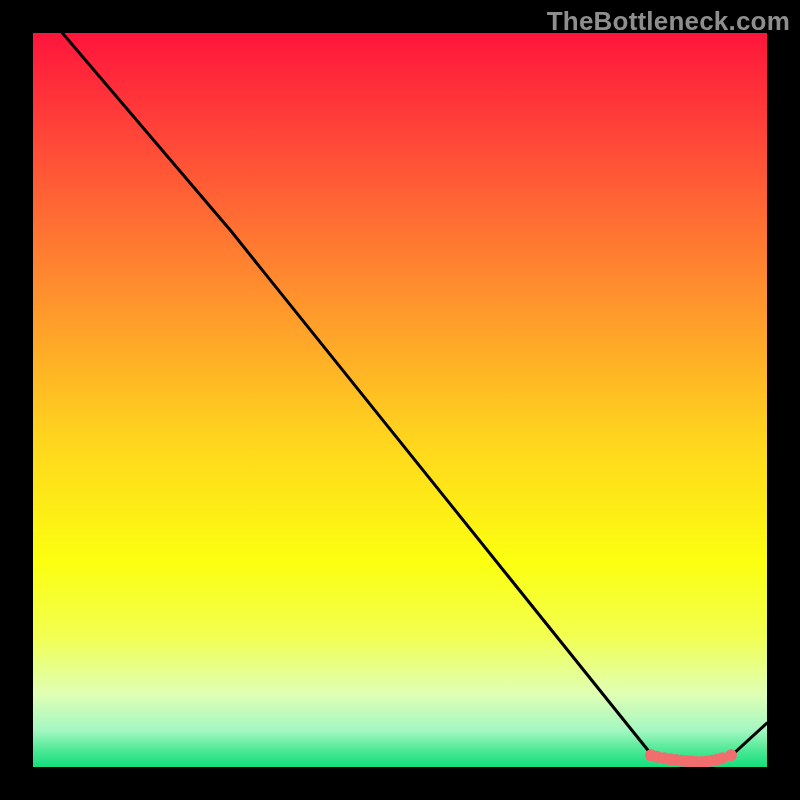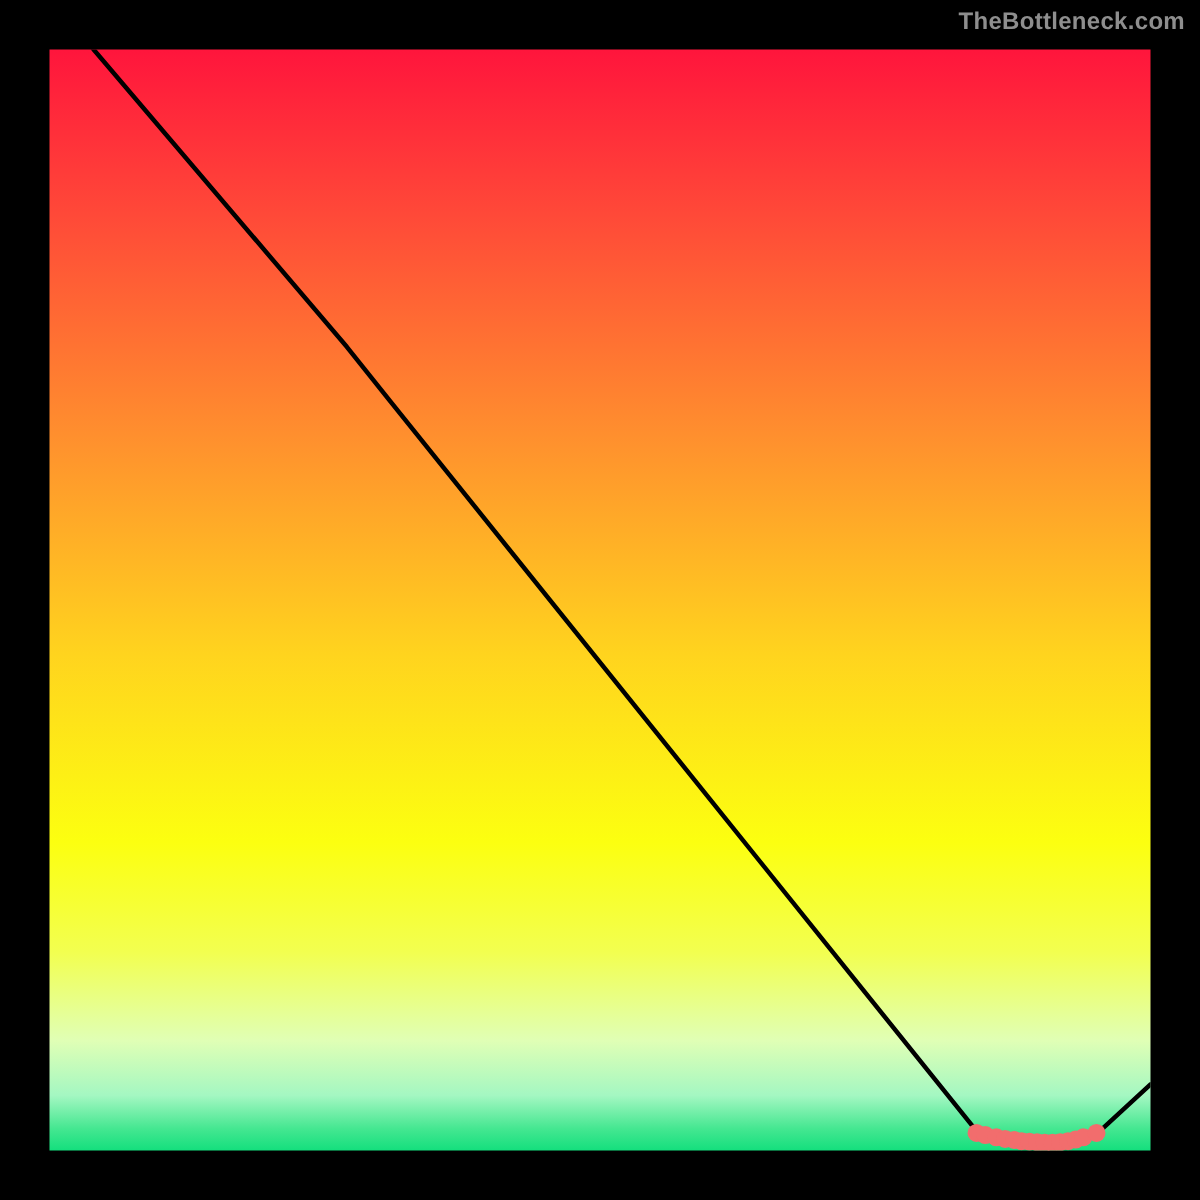--- a/index.html
+++ b/index.html
@@ -42,21 +42,21 @@
     position: absolute;
     inset: 0;
     width: 100%;
     height: 100%;
     display: block;
   }
   .attribution {
     position: absolute;
     top: 6px;
     right: 10px;
-    font-size: 16px;
+    font-size: 26px;
     font-weight: 600;
     color: #8e8e8e;
     letter-spacing: 0.2px;
     user-select: none;
   }
 </style>
 </head>
 <body>
 
 <div class="frame">

